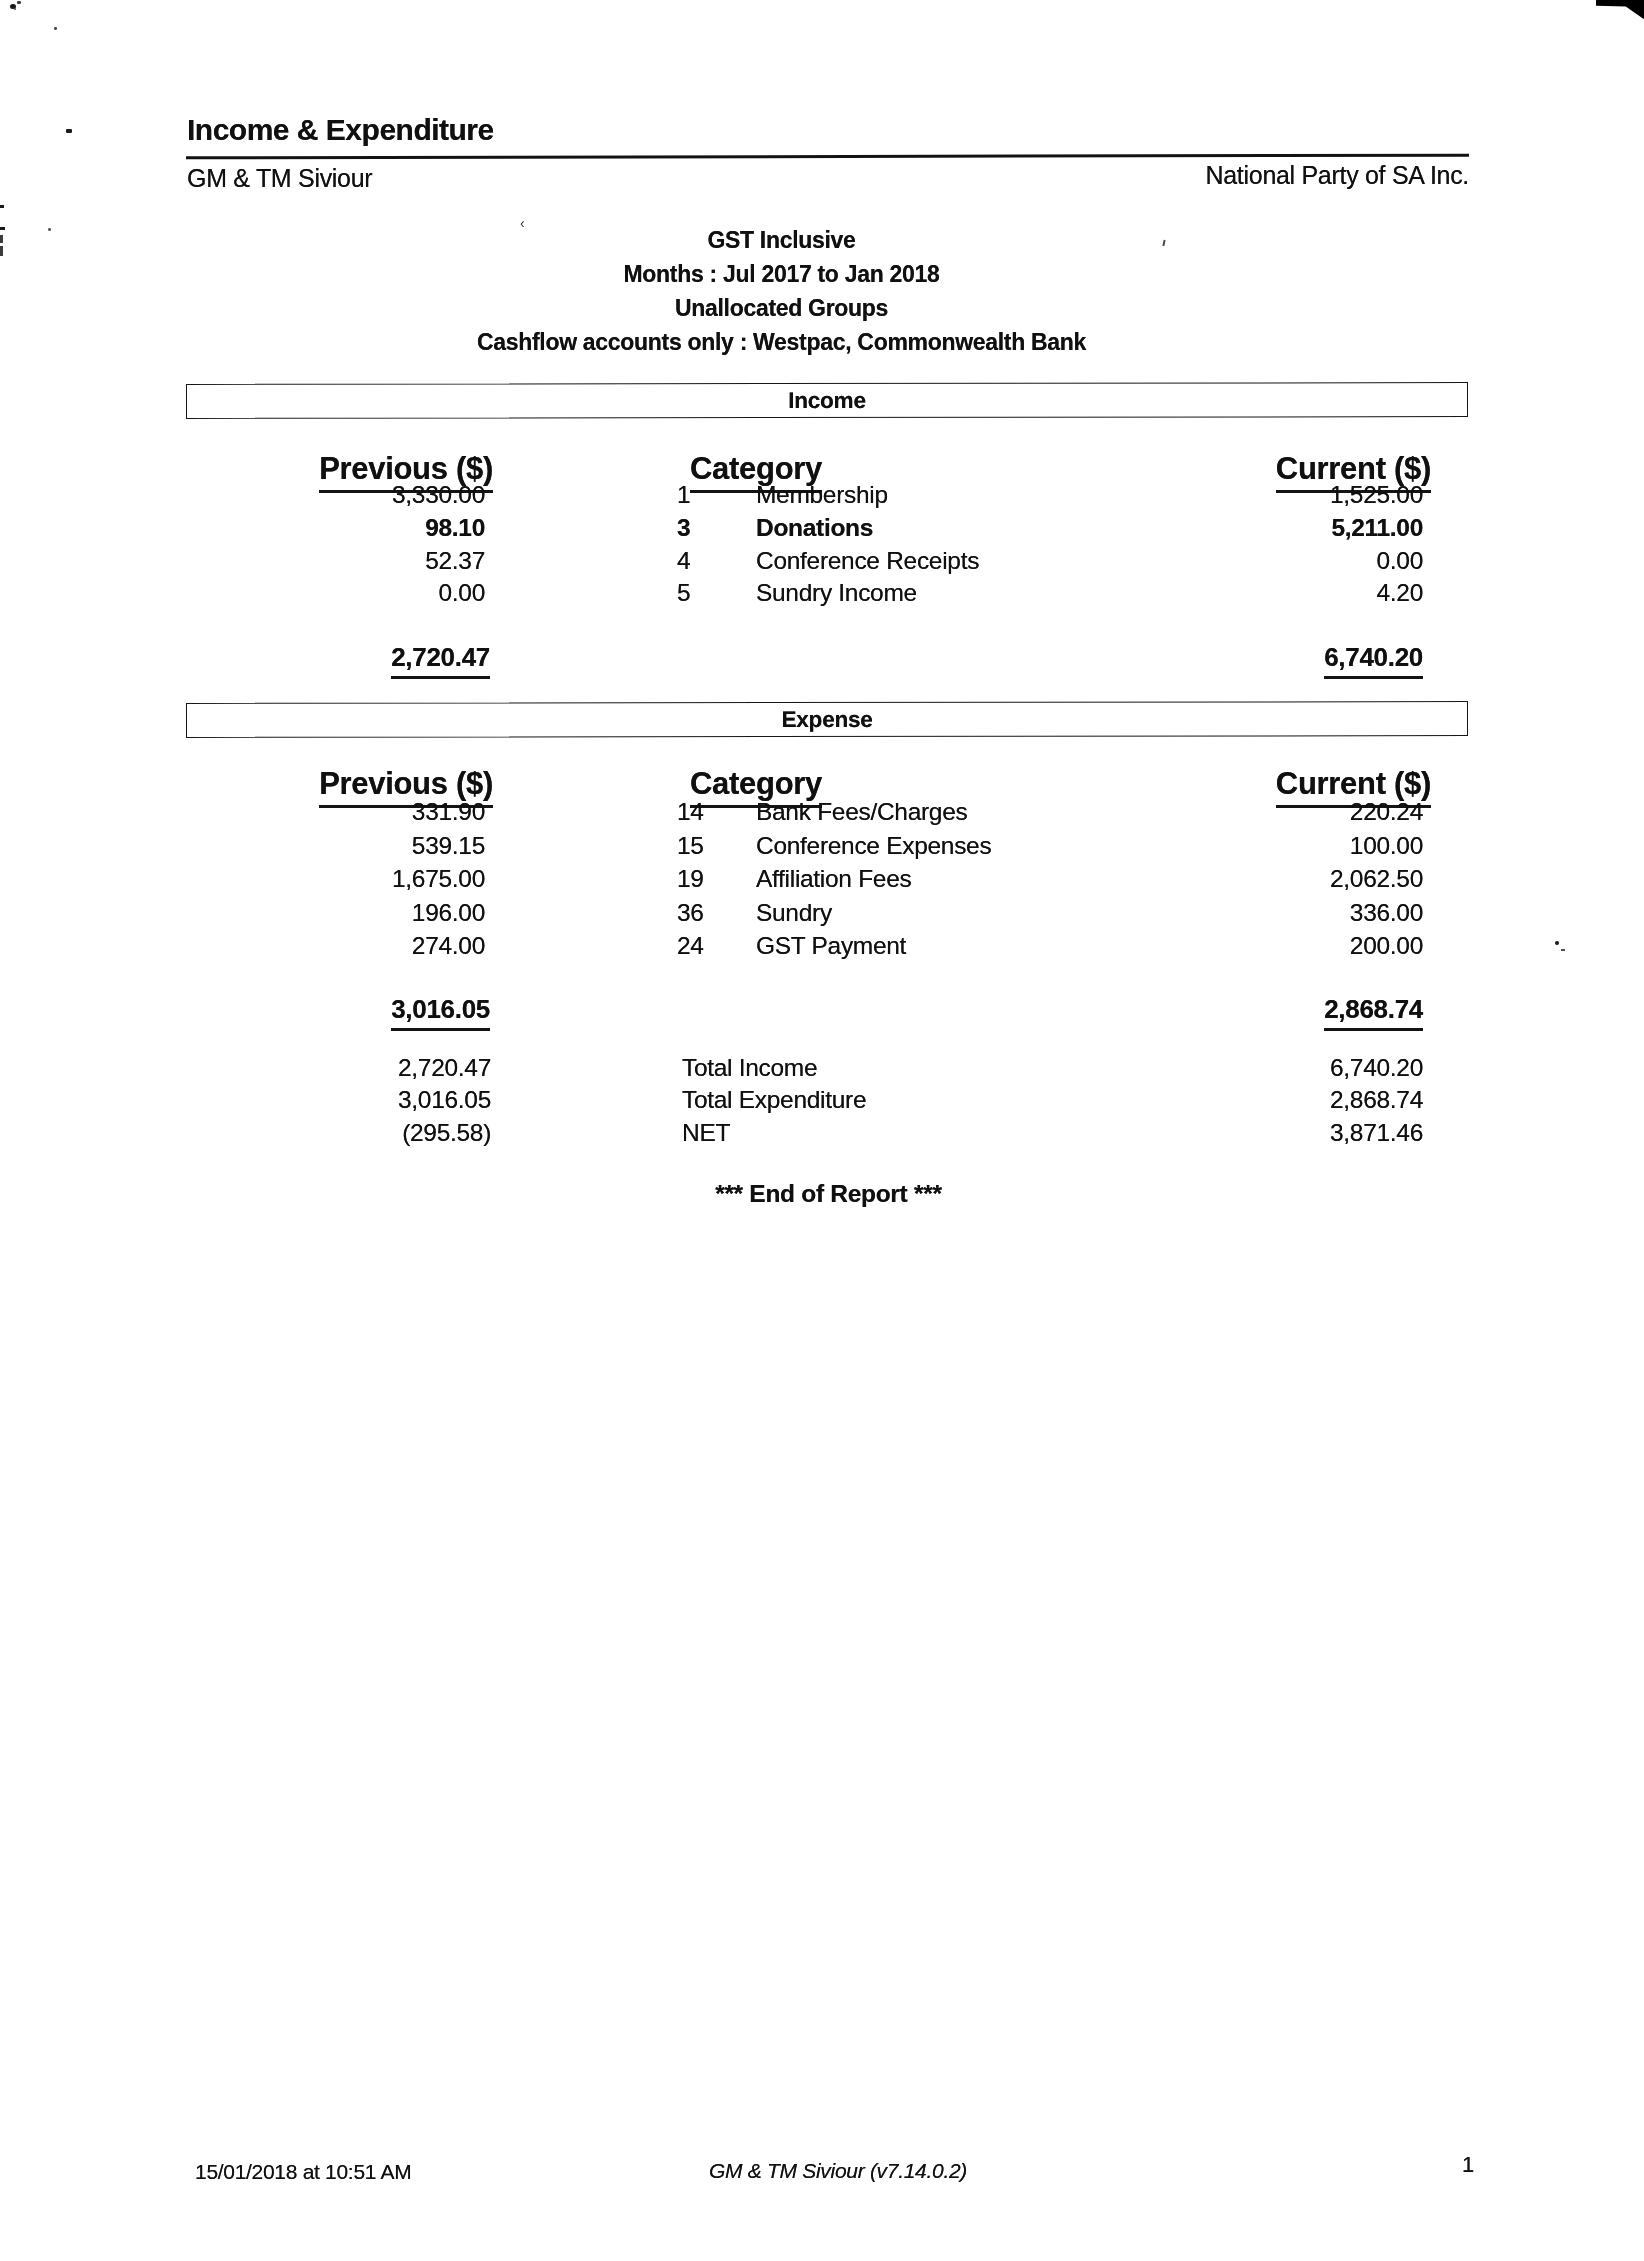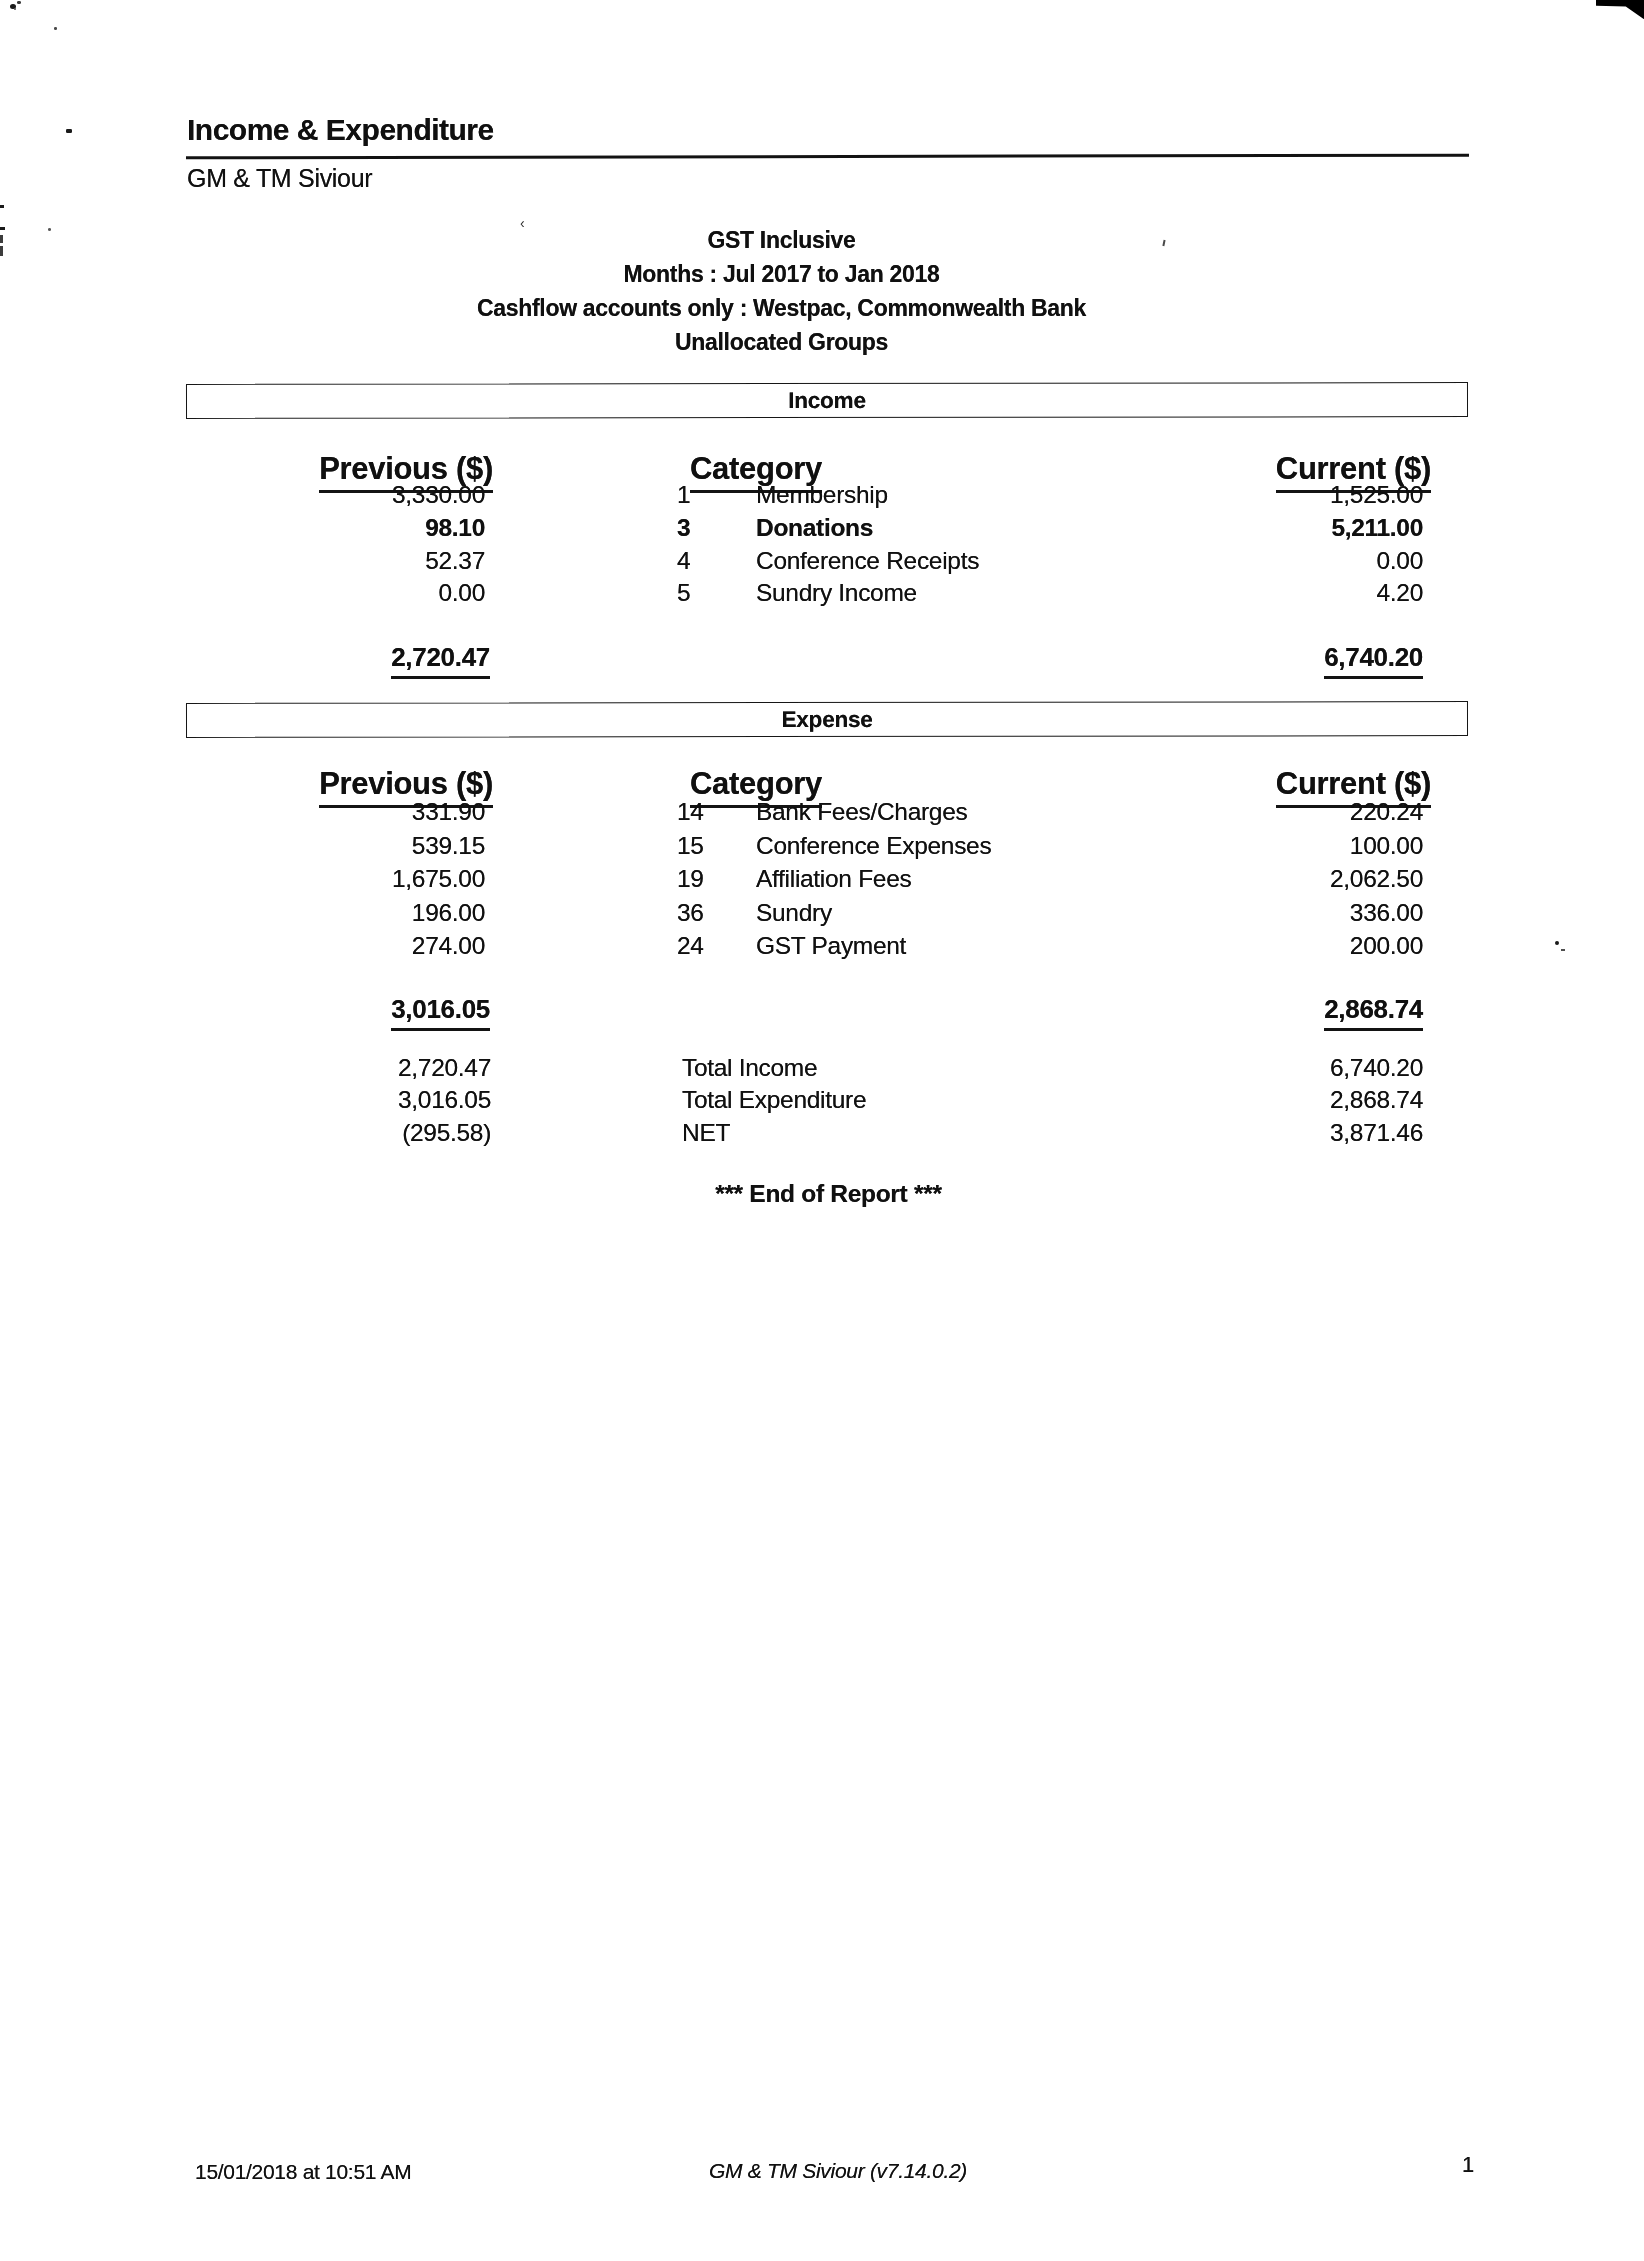--- a/index.html
+++ b/index.html
@@ -84,26 +84,27 @@
   <div class="artifact" style="left:0px; top:246px; width:3.2px; height:10.3px; background:#3c3c3c;"></div>
   <div class="artifact speck" style="left:48px; top:228px; width:3.2px; height:2.6px; background:#565656;"></div>
   <div class="glyph-artifact" style="left:520px; top:215px;">‹</div>
   <div class="artifact" style="left:1163px; top:240px; width:1.9px; height:5.8px; background:#4a4a4a; transform:rotate(12deg);"></div>
   <div class="artifact speck" style="left:1555px; top:941px; width:3.9px; height:3.9px;"></div>
   <div class="artifact" style="left:1561px; top:949px; width:3.9px; height:1.9px; background:#4e4e4e;"></div>
 
   <div class="abs ink report-title">Income &amp; Expenditure</div>
   <div class="abs title-rule"></div>
   <div class="abs ink party-left">GM &amp; TM Siviour</div>
+  <div class="abs ink party-right">National Party of SA Inc.</div>
 
   <div class="abs ink subtitle-block">
     <div>GST Inclusive</div>
     <div>Months : Jul 2017 to Jan 2018</div>
+    <div>Unallocated Groups</div>
     <div>Cashflow accounts only : Westpac, Commonwealth Bank</div>
-    <div>Unallocated Groups</div>
   </div>
 
   <div class="abs ink section-box box-income">
     <span>Income</span>
   </div>
 
   <div class="abs ink trow hdr" style="top:451px;">
     <span class="prev-col"><span class="u">Previous ($)</span></span>
     <span class="label-col"><span class="u">Category</span></span>
     <span class="curr-col"><span class="u">Current ($)</span></span>

